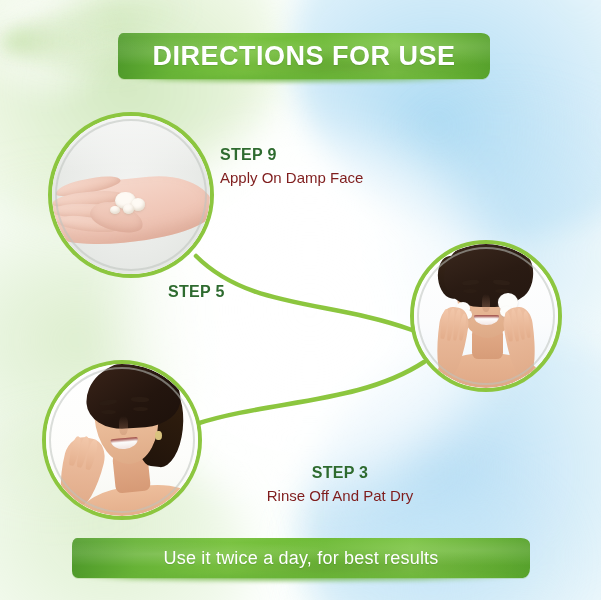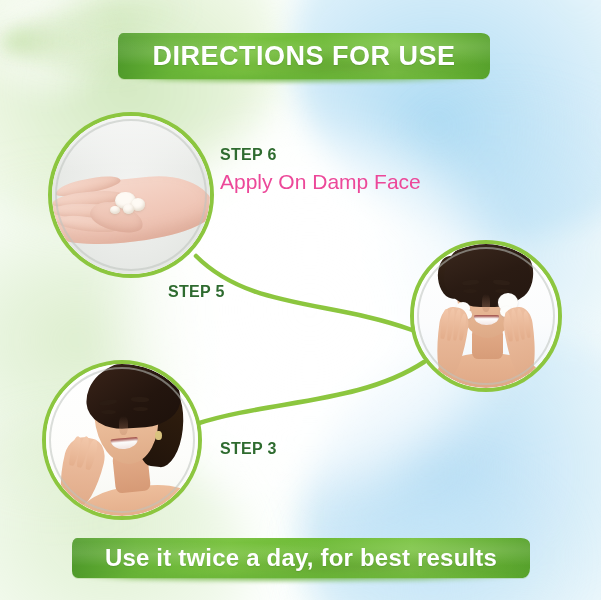--- a/index.html
+++ b/index.html
@@ -105,21 +105,21 @@
   }
   .banner .label {
     position:relative; z-index:2;
     text-shadow:0 1px 1px rgba(40,90,20,0.18);
   }
 
   #banner-top { left:118px; top:33px; width:372px; height:46px;text-align:right; }
   #banner-top .label { font-size:27px; font-weight:bold; letter-spacing:0.5px; }
 
   #banner-bottom { left:72px; top:538px; width:458px; height:40px; }
-  #banner-bottom .label { font-size:24px; font-weight:bold; letter-spacing:0.2px; }
+  #banner-bottom .label { font-size:18px; font-weight:normal; letter-spacing:0.2px; }
 
   
   #connectors { position:absolute; inset:0; width:601px; height:600px; }
 
   
   .circle {
     position:absolute;
     border-radius:50%;
     overflow:hidden;
     border:4px solid #8cc63f;
@@ -324,25 +324,25 @@
     background:#d9c27e; border-radius:50%;
   }
 
   
   .step { position:absolute; color:#2f7233; }
   .step .step-title {
     font-size:16px; font-weight:bold; color:#2e6b2f;
     letter-spacing:0.3px; margin-bottom:4px;
   }
   .step .step-desc {
-    font-size:21px; color:#ec4899; line-height:1.32; font-weight:normal;
+    font-size:15px; color:#7f1d1d; line-height:1.32; font-weight:normal;
   }
   #step-1 { left:220px; top:146px; width:240px; }
   #step-2 { left:168px; top:283px; width:240px; }
-  #step-3 { left:220px; top:440px; width:240px; }
+  #step-3 { left:220px; top:464px; width:240px;text-align:center; }
 </style>
 </head>
 <body>
 
 <div id="root">
 
   <div class="bg-layer">
     <div class="wash wash-green-tl"></div>
     <div class="wash wash-green-l"></div>
     <div class="wash wash-green-bl"></div>
@@ -440,30 +440,31 @@
           <div class="fgr3"></div>
           <div class="fgr3"></div>
           <div class="fgr3"></div>
         </div>
       </div>
     </div>
     <div class="ring-shadow"></div>
   </div>
 
   <div class="step" id="step-1">
-    <div class="step-title">STEP 6</div>
+    <div class="step-title">STEP 9</div>
     <div class="step-desc">Apply On Damp Face</div>
   </div>
 
   <div class="step" id="step-2">
     <div class="step-title">STEP 5</div>
   </div>
 
   <div class="step" id="step-3">
     <div class="step-title">STEP 3</div>
+    <div class="step-desc">Rinse Off And Pat Dry</div>
   </div>
 
   <div class="banner" id="banner-bottom">
     <div class="brush"></div>
     <span class="label">Use it twice a day, for best results</span>
   </div>
 
 </div>
 
 </body></html>

